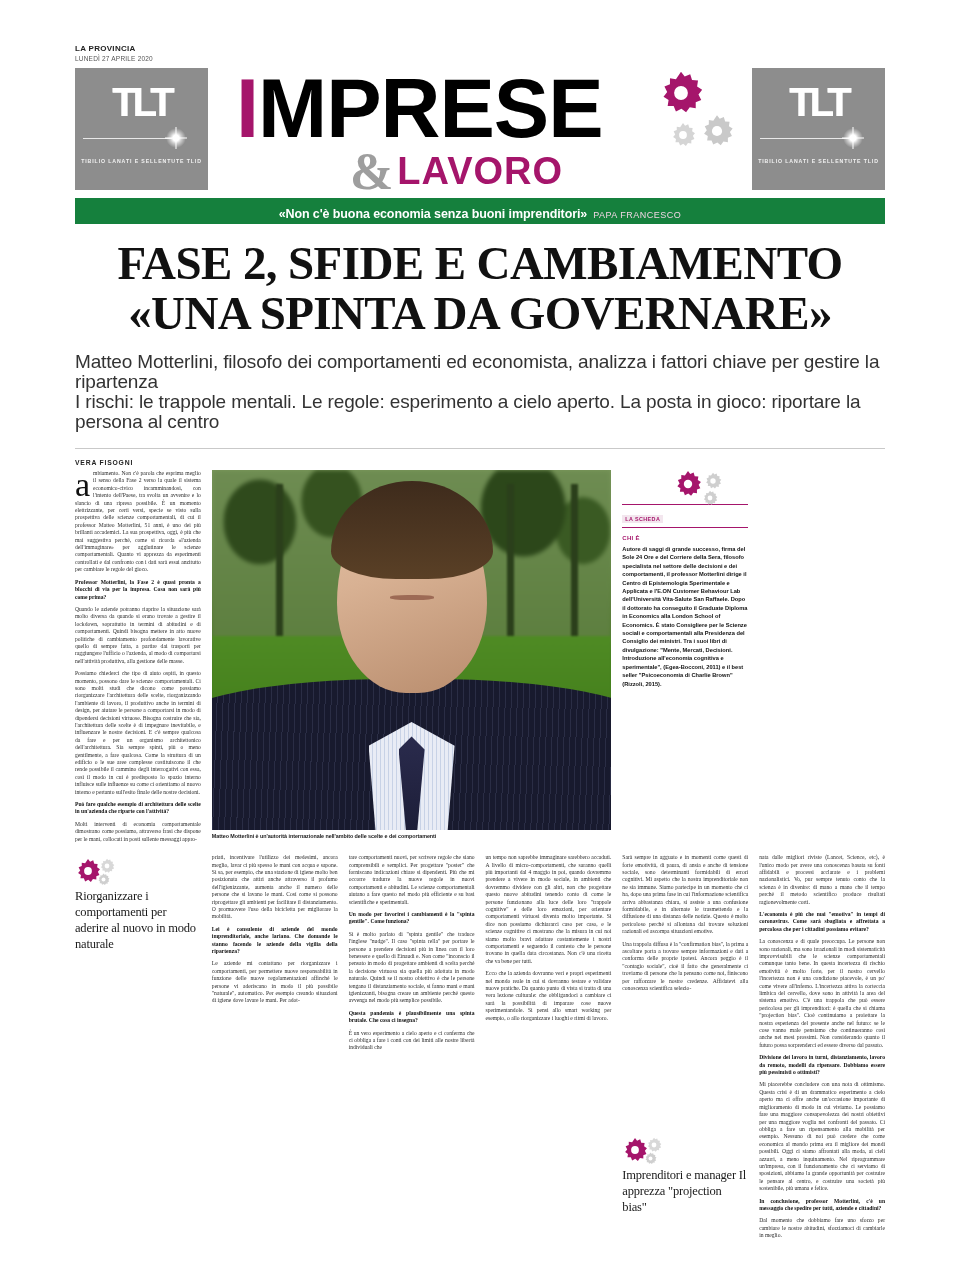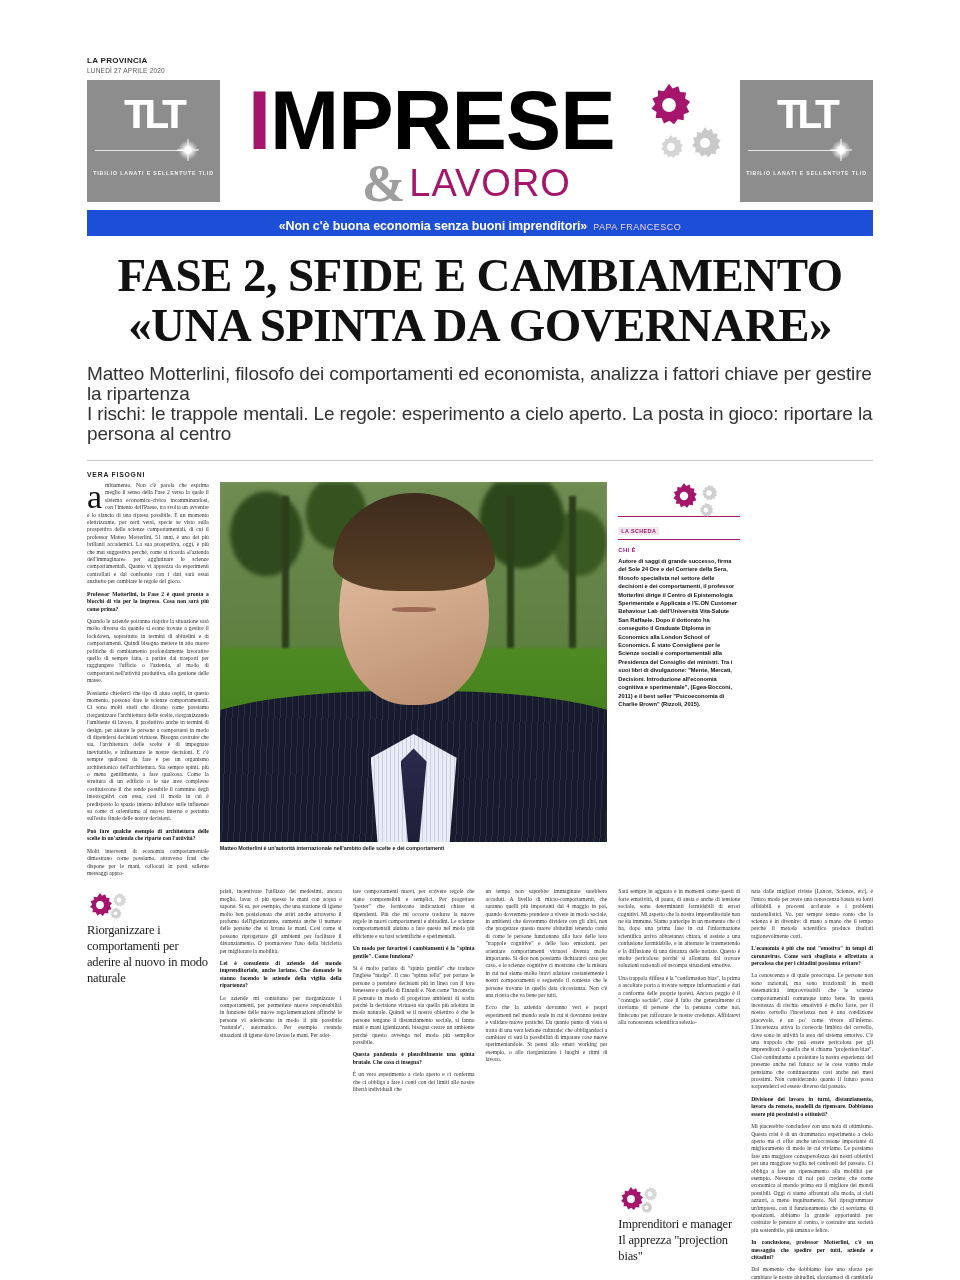--- a/index.html
+++ b/index.html
@@ -4,21 +4,21 @@
 <style>
   * { box-sizing: border-box; }
   html, body { margin: 0; padding: 0; }
   body {
     width: 960px; height: 1280px;
     background: #ffffff;
     font-family: "Liberation Sans", sans-serif;
     color: #1a1a1a;
     overflow: hidden;
   }
-  .page { position: relative; width: 960px; height: 1280px; padding: 12px; }
+  .page { position: relative; width: 960px; height: 1280px; padding: 0; }
 
   
   .masthead { position: relative; padding: 44px 75px 0 75px; }
   .paper-line { font-size: 8px; font-weight: bold; letter-spacing: .3px; color: #222; }
   .paper-date { font-size: 6.5px; color: #555; letter-spacing: .2px; margin-top: 2px; }
 
   .logo-row { display: flex; align-items: flex-start; margin-top: 6px; height: 122px; }
 
   .tlt-box {
     width: 133px; height: 122px; background: #8d8d8d; position: relative; flex: 0 0 auto;
@@ -52,29 +52,29 @@
     font-weight: bold; font-size: 83px; line-height: 82px; letter-spacing: -1px;
     color: #000; white-space: nowrap; margin-left: 22px;
   }
   .t-imprese .ini { color: #A5156B; }
   .t-amp-row { position: relative; height: 44px; margin-left: 136px; }
   .t-amp {
     font-family: "Liberation Serif", serif; font-weight: bold;
     font-size: 52px; line-height: 42px; color: #9e9e9e; vertical-align: bottom;
   }
   .t-lavoro {
-    font-family: "Liberation Sans", sans-serif; font-weight: normal;
+    font-family: "Liberation Sans", sans-serif; font-weight: bold;
     font-size: 38px; letter-spacing: 1px; color: #A5156B; margin-left: 4px;
   }
   .gear-cluster { position: absolute; right: 4px; top: 2px; width: 90px; height: 112px; }
   .gear { position: absolute; }
 
   
   .quote-bar {
-    margin: 8px 75px 0 75px; background: #1d4ed8; color: #fff;
+    margin: 8px 75px 0 75px; background: #15803d; color: #fff;
     text-align: center; padding: 6px 0 7px; height: 26px;
   }
   .quote-bar .q { font-size: 12.5px; font-weight: bold; letter-spacing: -.1px; }
   .quote-bar .attr { font-size: 9px; font-weight: normal; letter-spacing: .5px; margin-left: 6px; color: #f0d5e4; }
 
   
   .headline { margin: 14px 75px 0 75px; text-align: center; }
   .headline .l {
     font-family: "Liberation Serif", serif; font-weight: bold;
     font-size: 47px; line-height: 50px; letter-spacing: -.6px; color: #111;

